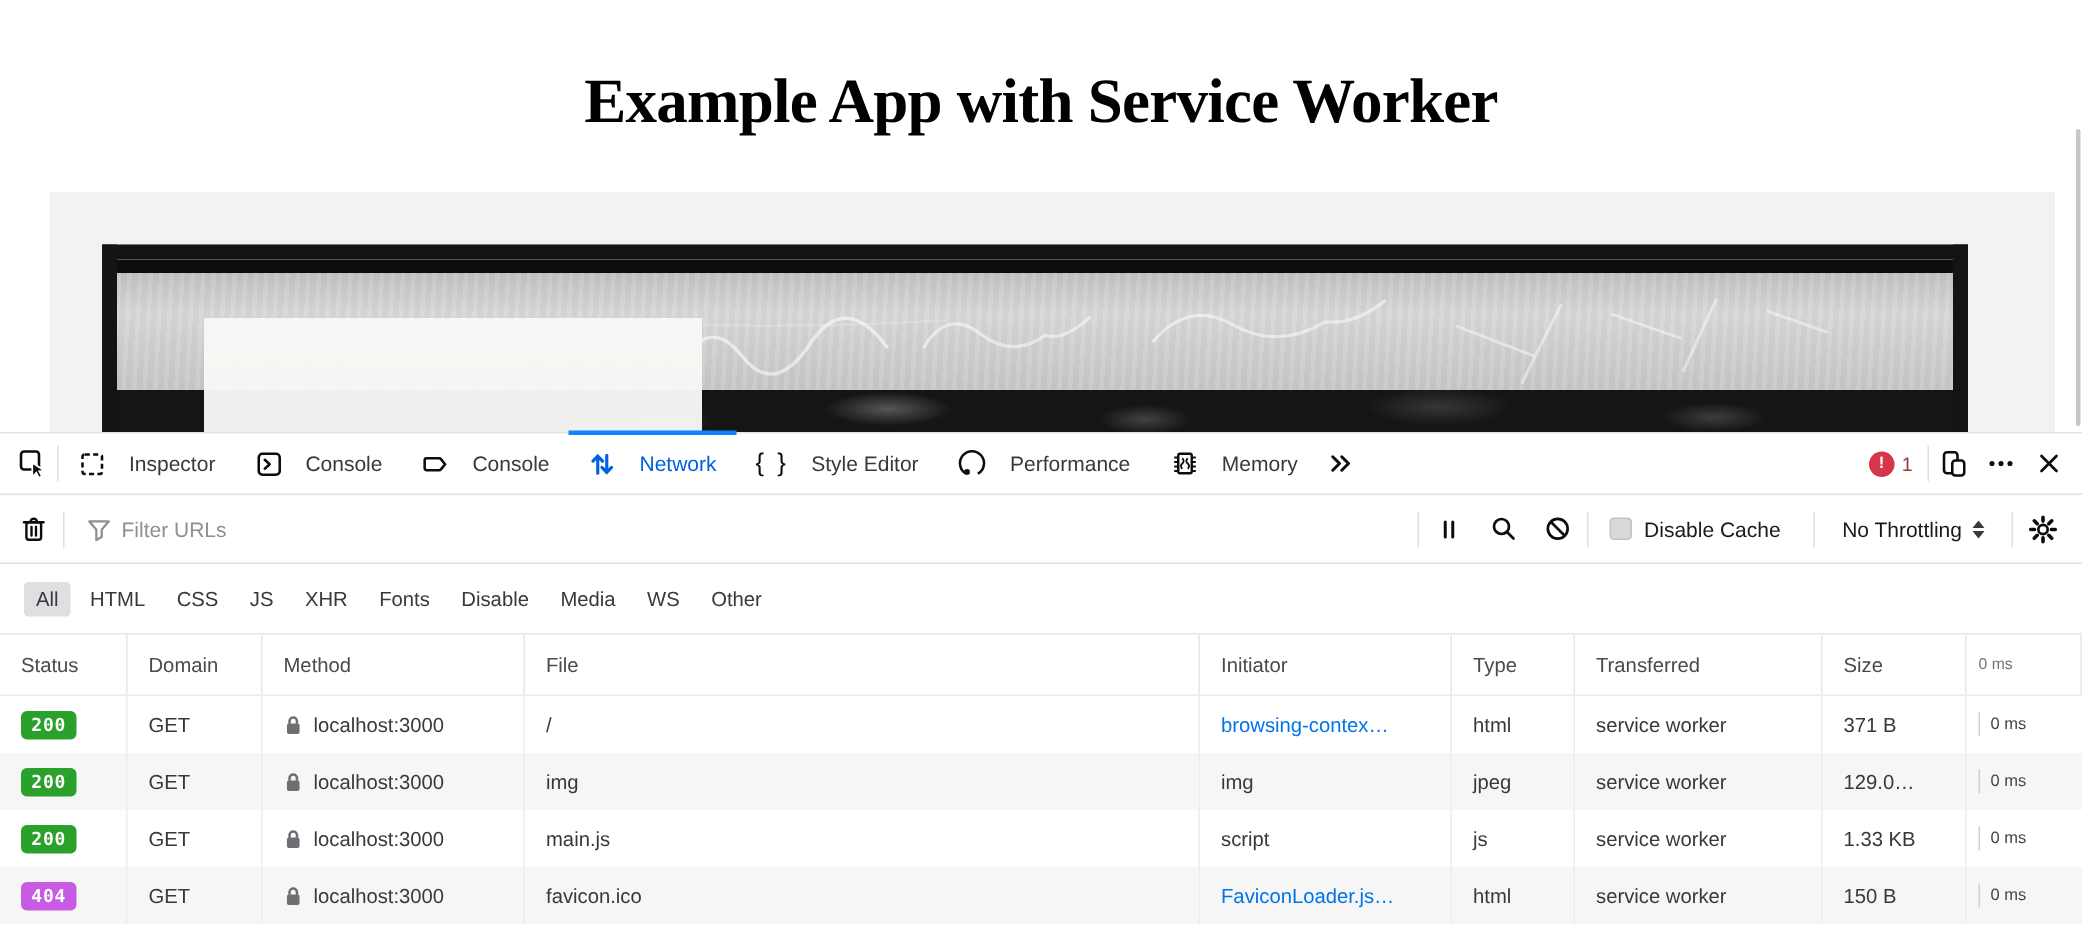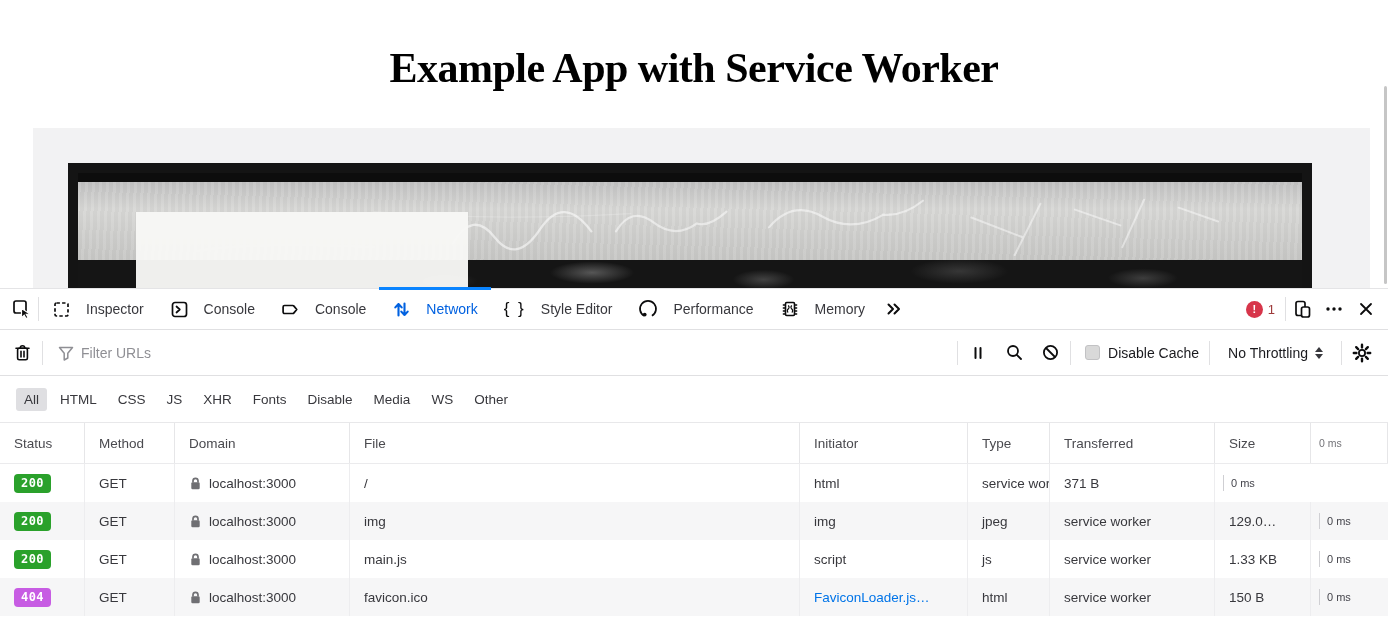--- a/index.html
+++ b/index.html
@@ -64,21 +64,21 @@
 
   
   .toolbar { height:46px; display:flex; align-items:center; border-bottom:1px solid #e0e0e2;
     padding:0 10px 0 6px; gap:4px; }
   .filter-wrap { display:flex; align-items:center; flex:1; gap:6px; padding-left:10px; }
   .filter-input { flex:1; border:none; outline:none; font-size:14px; color:#38383d;
     background:transparent; font-family:inherit; }
   .filter-input::placeholder { color:#8f8f94; }
   .checkbox { width:15px; height:15px; background:#d9d9d9; border:1px solid #c2c2c4;
     border-radius:3px; margin-right:8px; flex:0 0 15px; }
-  .cache-label { font-size:14px; color:#1a1a1e; white-space:nowrap; }
+  .cache-label { font-size:14px; color:#1a1a1e; margin-right:12px; white-space:nowrap; }
   .throttle { display:flex; align-items:center; gap:7px; padding:0 14px; white-space:nowrap;
     color:#1a1a1e; }
   .updown { display:flex; flex-direction:column; gap:2px; }
   .updown i { width:0; height:0; border-left:4px solid transparent; border-right:4px solid transparent; }
   .updown .up { border-bottom:5px solid #38383d; }
   .updown .dn { border-top:5px solid #38383d; }
 
   
   .filterbar { height:47px; display:flex; align-items:center; gap:5px; padding:0 16px;
     border-bottom:1px solid #e8e8ea; font-size:13.5px; color:#38383d; }
@@ -302,22 +302,22 @@
         <span class="pill">XHR</span>
         <span class="pill">Fonts</span>
         <span class="pill">Disable</span>
         <span class="pill">Media</span>
         <span class="pill">WS</span>
         <span class="pill">Other</span>
       </div>
 
     <div class="thead grid" id="thead">
         <div class="cell">Status</div>
+        <div class="cell">Domain</div>
         <div class="cell">Method</div>
-        <div class="cell">Domain</div>
         <div class="cell">File</div>
         <div class="cell">Initiator</div>
         <div class="cell">Type</div>
         <div class="cell">Transferred</div>
         <div class="cell">Size</div>
         <div class="cell c-time">0 ms</div>
       </div>
     <div id="tbody">
         <div class="row grid">
           <div class="cell">
@@ -327,20 +327,23 @@
           <div class="cell">
             <span class="lock">
               <svg width="13" height="15" viewBox="0 0 13 15">
                 <path d="M4 6.5 V4.8 a2.5 2.5 0 0 1 5 0 V6.5" fill="none" stroke="#6f6f73" stroke-width="1.7"></path>
                 <rect x="2.3" y="6.3" width="8.4" height="7" rx="1.3" fill="#6f6f73"></rect>
               </svg>
             </span>
             <span>localhost:3000</span>
           </div>
           <div class="cell">/</div>
+          <div class="cell">
+            <span class="link">browsing-contex…</span>
+          </div>
           <div class="cell">html</div>
           <div class="cell">service worker</div>
           <div class="cell">371 B</div>
           <div class="cell c-time">
             <span class="wf-tick"></span>
             <span>0 ms</span>
           </div>
         </div>
         <div class="row grid">
           <div class="cell">

